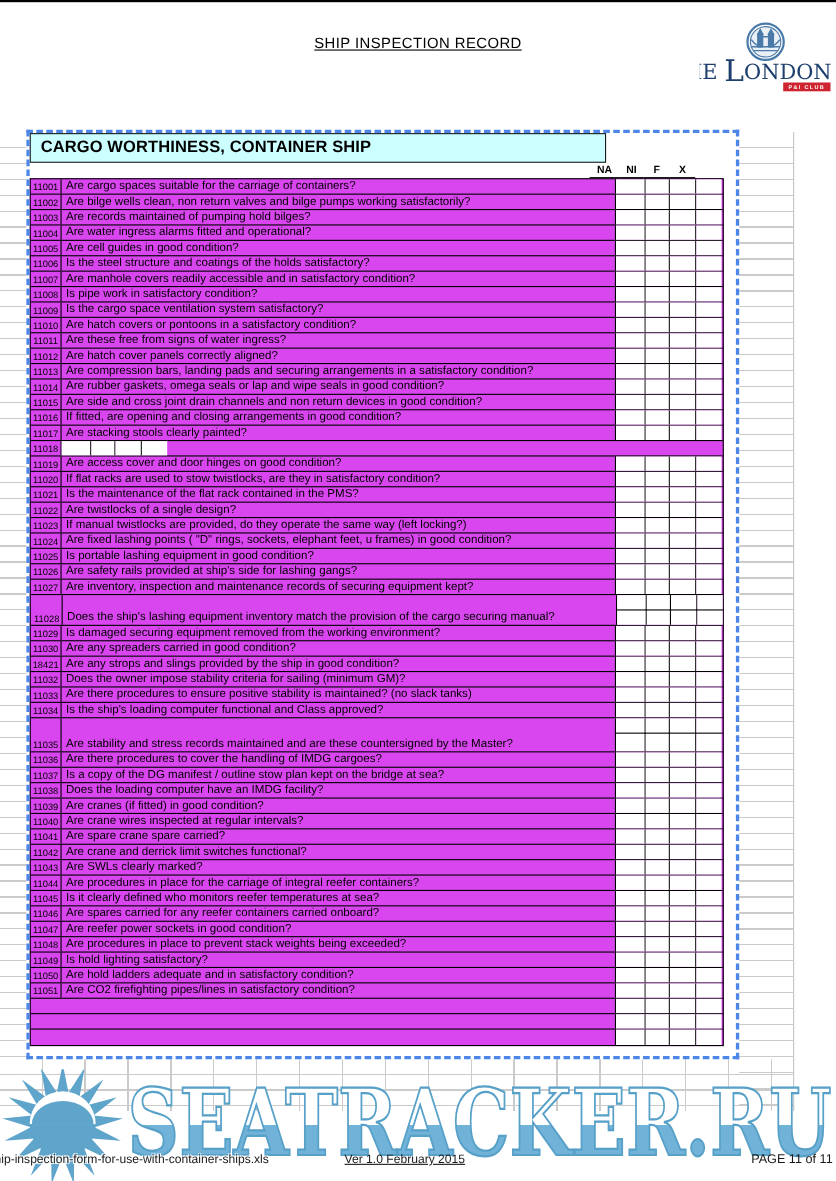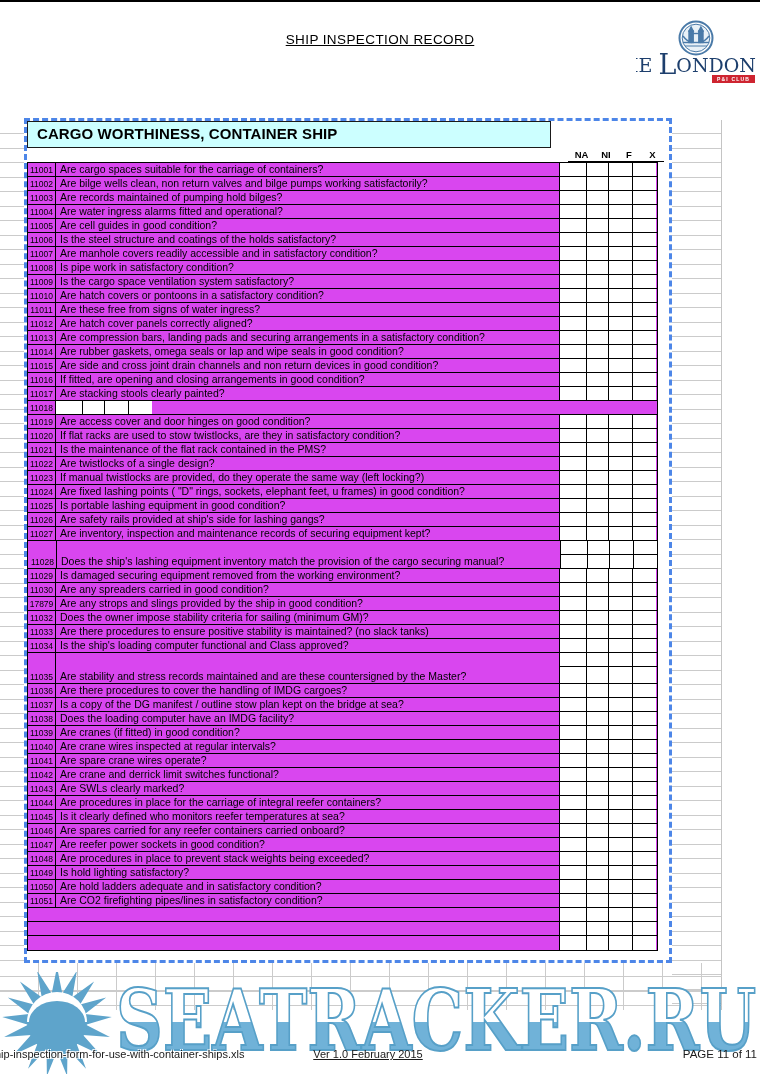--- a/index.html
+++ b/index.html
@@ -25,21 +25,21 @@
   
   .print-frame{position:absolute;left:24px;top:116px;width:648px;height:845px;
         box-sizing:border-box;border:3px dashed #4d86e8;z-index:6;pointer-events:none;}
 
   
   .band{position:absolute;left:27px;top:119px;width:524px;height:27px;box-sizing:border-box;
         background:#ccffff;border:1.4px solid #1a1a1a;z-index:3;
         font-weight:bold;font-size:15px;color:#000;line-height:24px;padding-left:9px;letter-spacing:.1px;}
 
   
-  .collabels{position:absolute;left:568px;top:146px;height:14px;display:flex;z-index:3;}
+  .collabels{position:absolute;left:536px;top:146px;height:14px;display:flex;z-index:3;}
   .collabels span{display:block;box-sizing:border-box;border-bottom:1.6px solid #000;
         font-size:9.5px;font-weight:bold;text-align:center;line-height:13px;color:#000;}
   .collabels span:nth-child(1){width:27px;} .collabels span:nth-child(2){width:22px;}
   .collabels span:nth-child(3){width:24px;} .collabels span:nth-child(4){width:23px;}
 
   
   .tbl{position:absolute;left:27px;top:160px;width:631px;box-sizing:border-box;
         border:1.6px solid #000;background:#d946ef;z-index:3;}
   .trow{display:flex;height:14px;box-sizing:border-box;border-bottom:1.5px solid #000;position:relative;}
   .trow:last-child{border-bottom:none;}
@@ -415,21 +415,21 @@
         <div class="cell num">11030</div>
         <div class="cell q">
           <span>Are any spreaders carried in good condition?</span>
         </div>
         <div class="cell chk w-na"></div>
         <div class="cell chk w-ni"></div>
         <div class="cell chk w-f"></div>
         <div class="cell chk w-x"></div>
       </div>
       <div class="trow">
-        <div class="cell num">17879</div>
+        <div class="cell num">18421</div>
         <div class="cell q">
           <span>Are any strops and slings provided by the ship in good condition?</span>
         </div>
         <div class="cell chk w-na"></div>
         <div class="cell chk w-ni"></div>
         <div class="cell chk w-f"></div>
         <div class="cell chk w-x"></div>
       </div>
       <div class="trow">
         <div class="cell num">11032</div>
@@ -525,21 +525,21 @@
           <span>Are crane wires inspected at regular intervals?</span>
         </div>
         <div class="cell chk w-na"></div>
         <div class="cell chk w-ni"></div>
         <div class="cell chk w-f"></div>
         <div class="cell chk w-x"></div>
       </div>
       <div class="trow">
         <div class="cell num">11041</div>
         <div class="cell q">
-          <span>Are spare crane wires operate?</span>
+          <span>Are spare crane spare carried?</span>
         </div>
         <div class="cell chk w-na"></div>
         <div class="cell chk w-ni"></div>
         <div class="cell chk w-f"></div>
         <div class="cell chk w-x"></div>
       </div>
       <div class="trow">
         <div class="cell num">11042</div>
         <div class="cell q">
           <span>Are crane and derrick limit switches functional?</span>

